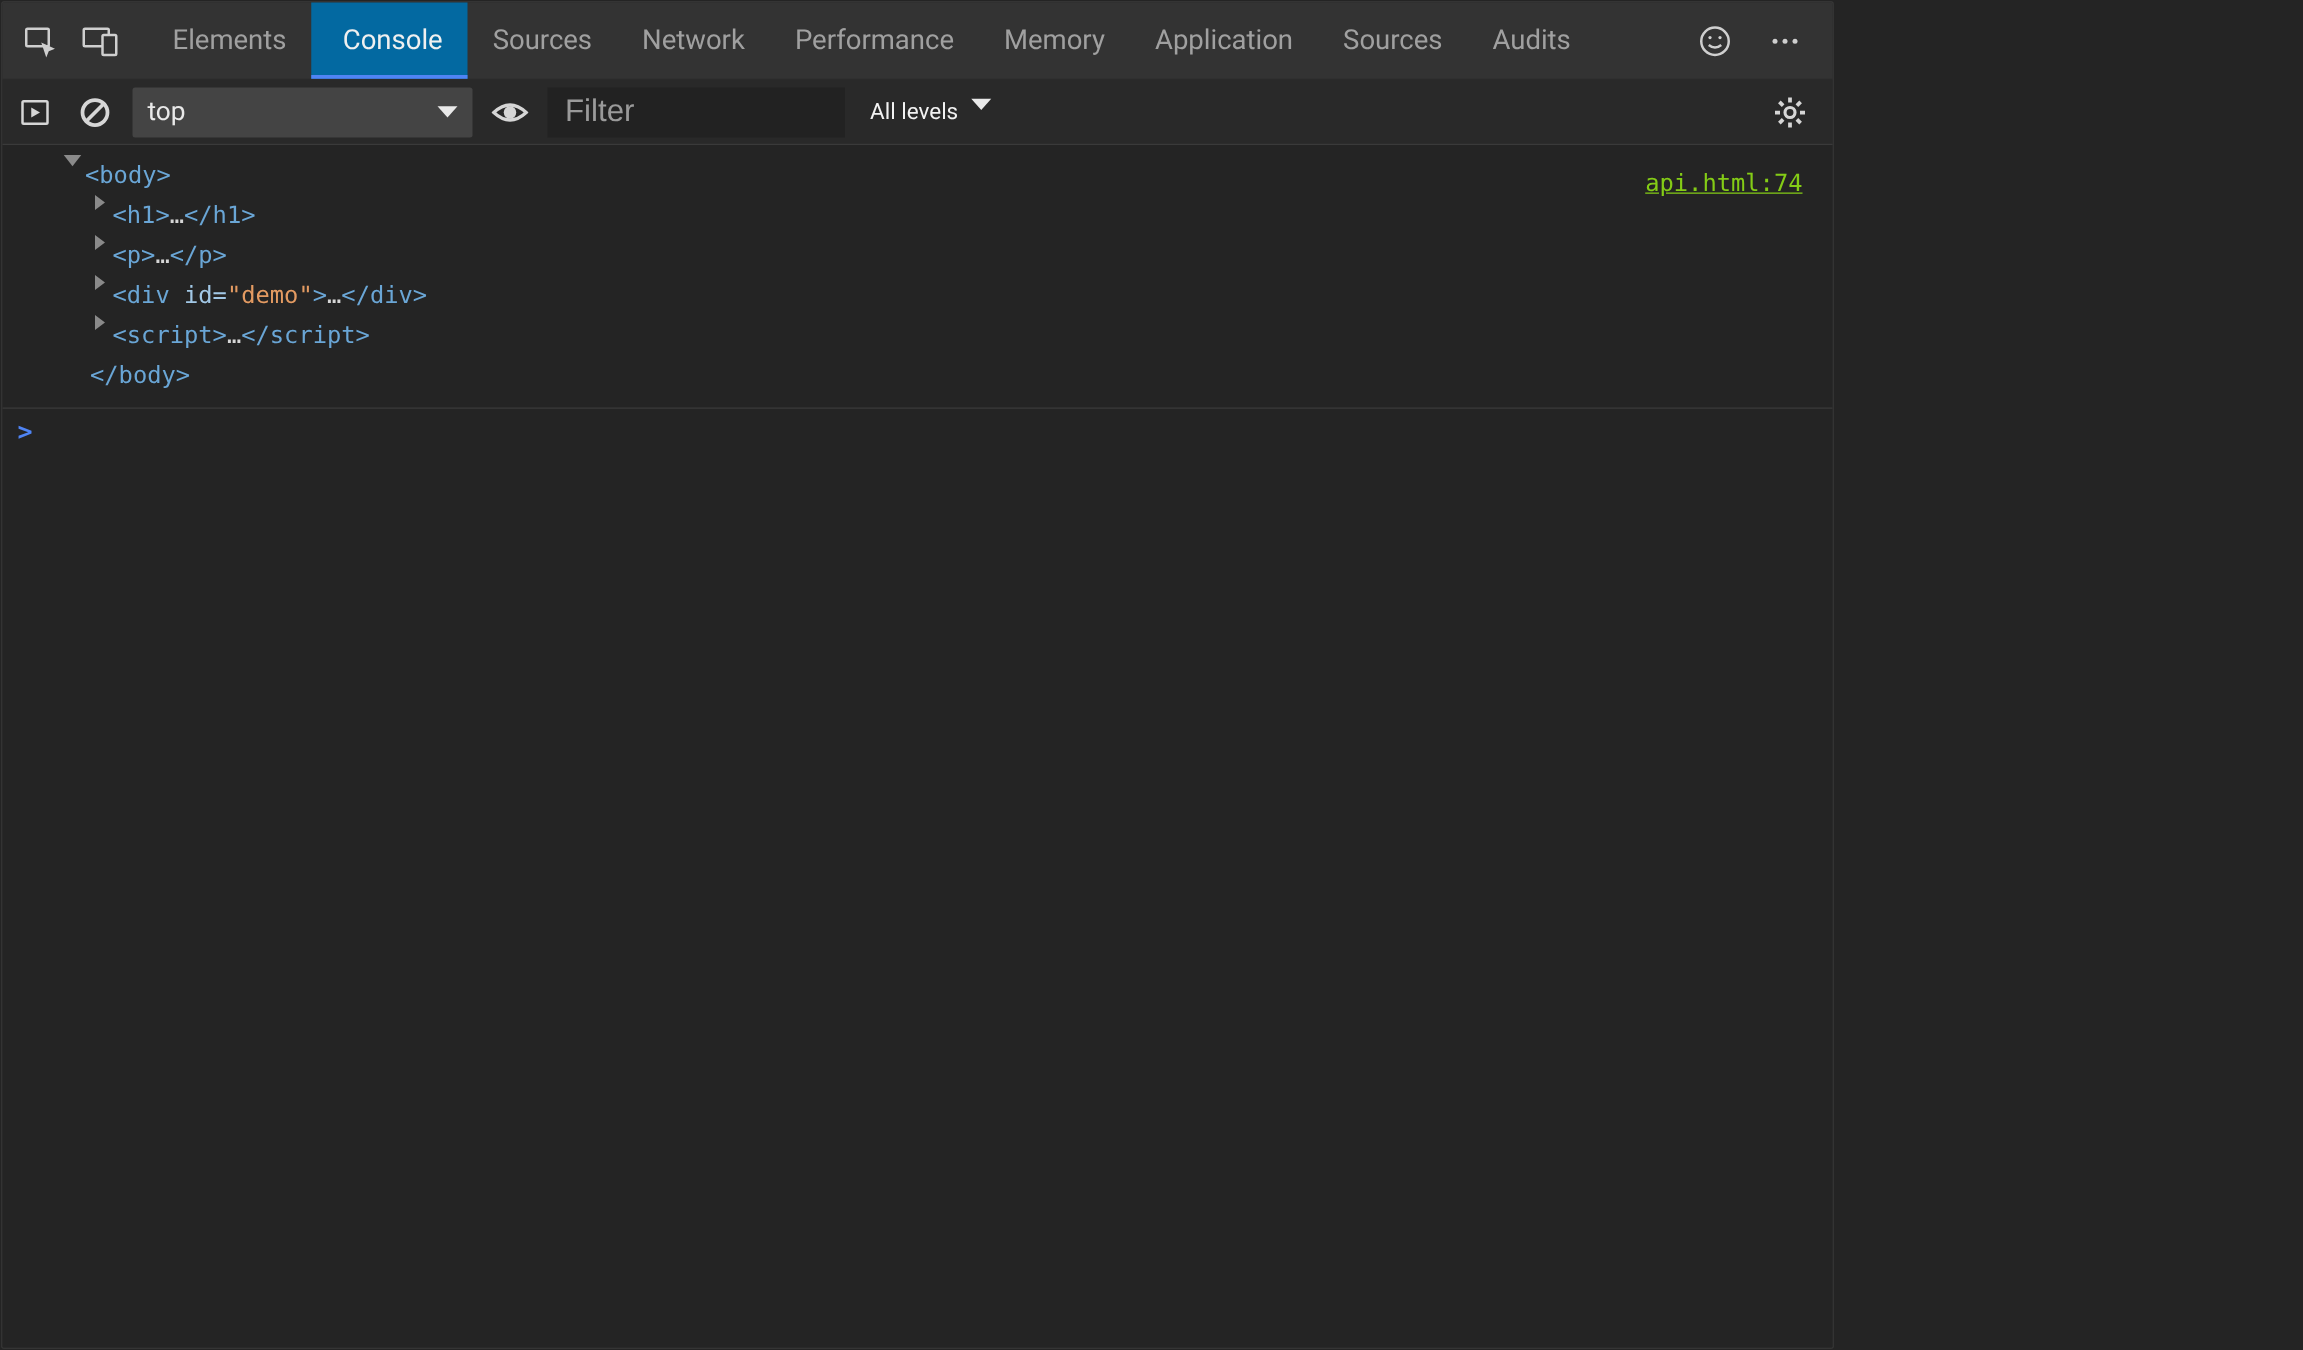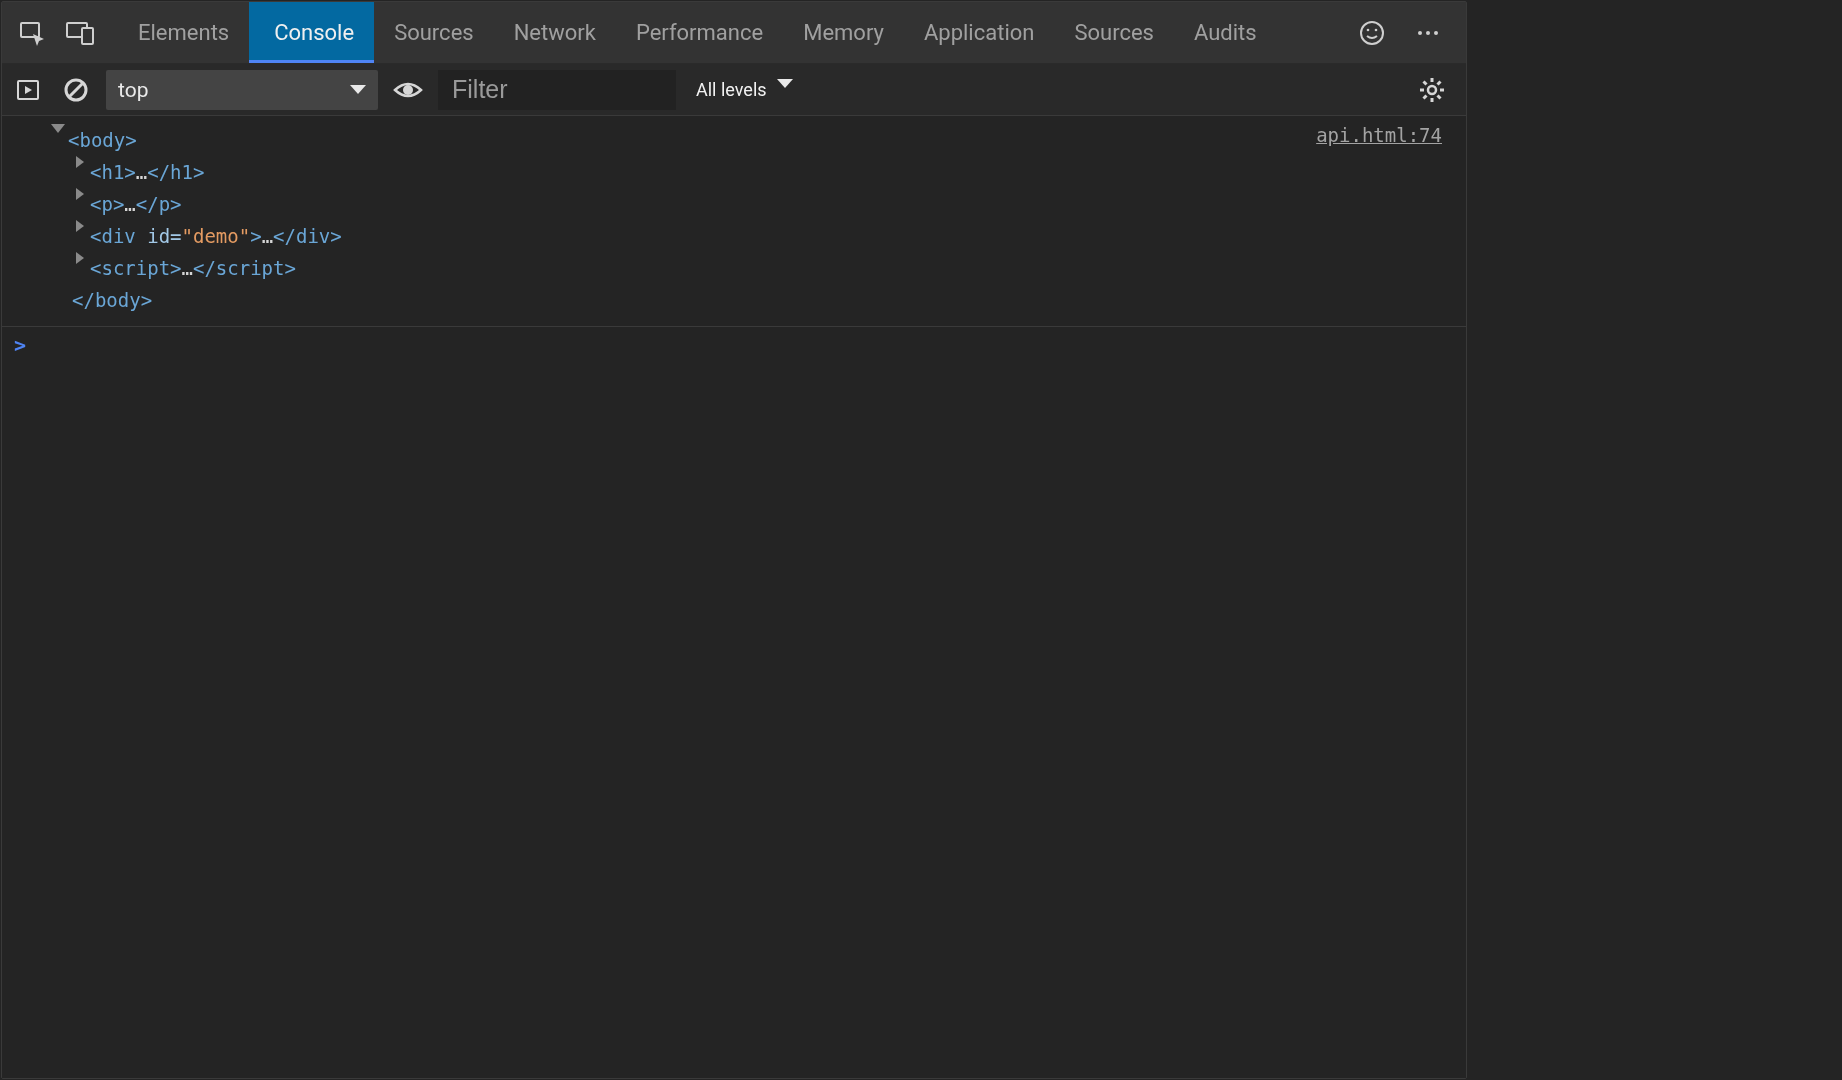--- a/index.html
+++ b/index.html
@@ -145,22 +145,22 @@
       font-size: 19px;
     }
     .log-entry {
       border-bottom: 1px solid #3a3a3a;
       padding: 8px 14px 10px 48px;
       position: relative;
     }
     .source-link {
       position: absolute;
       right: 24px;
-      top: 8px;
-      color: #a3a3a3;
+      top: 20px;
+      color: #84cc16;
       text-decoration: underline;
       font-family: Menlo, Consolas, monospace;
       font-size: 19px;
       cursor: pointer;
     }
     .tree-line {
       display: flex;
       align-items: flex-start;
       line-height: 32px;
       white-space: pre;

